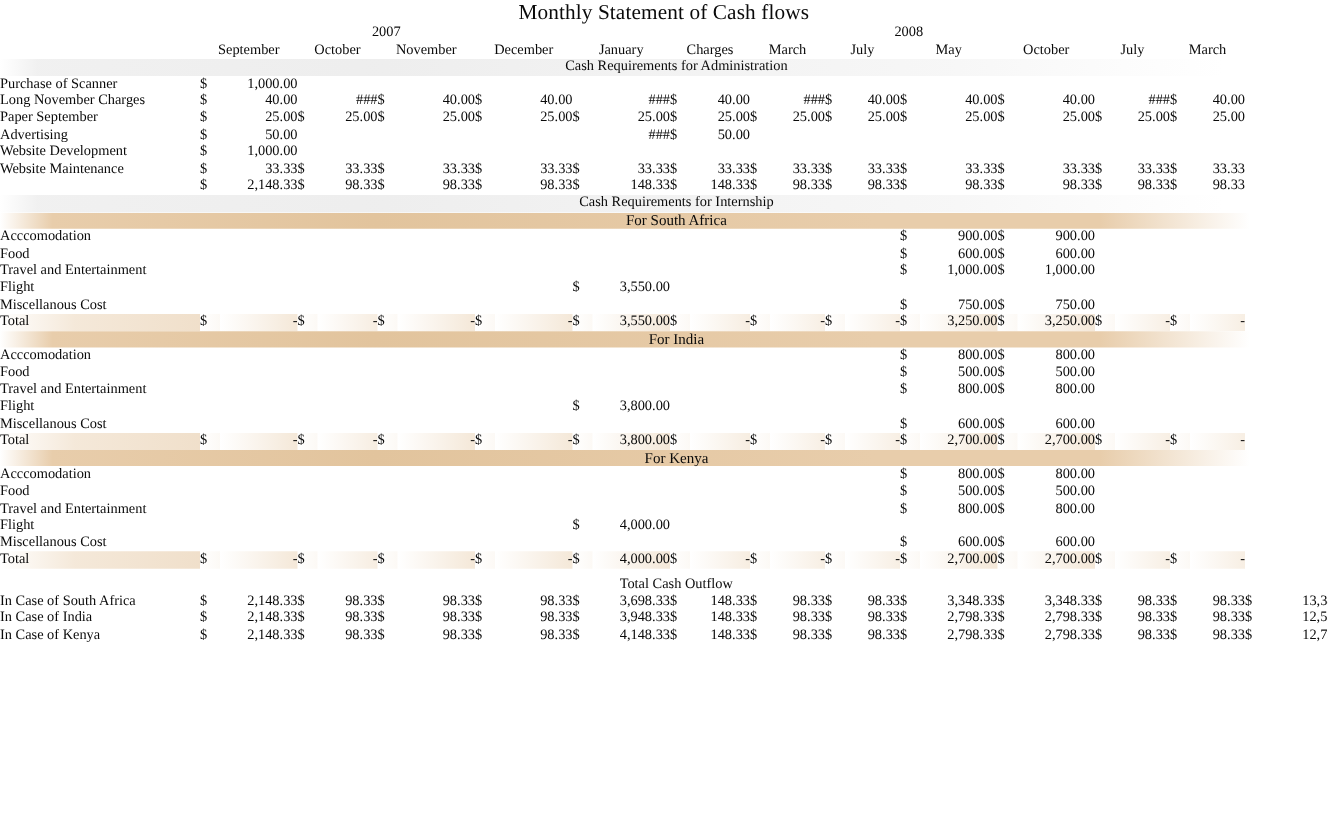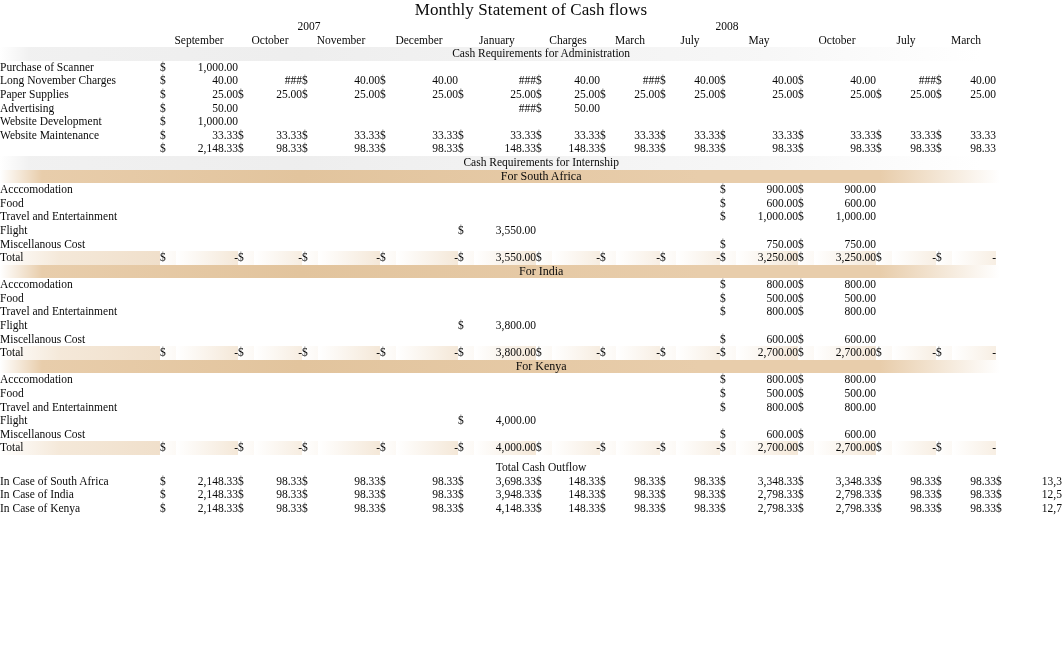--- a/index.html
+++ b/index.html
@@ -237,21 +237,21 @@
           <td class="c-cur">$</td>
           <td class="c-val">40.00</td>
           <td class="c-cur">$</td>
           <td class="c-val">40.00</td>
           <td class="c-cur"></td>
           <td class="c-val">###</td>
           <td class="c-cur">$</td>
           <td class="c-val">40.00</td>
         </tr>
         <tr>
-          <td class="c-label">Paper Supplies</td>
+          <td class="c-label">Paper September</td>
           <td class="c-cur">$</td>
           <td class="c-val">25.00</td>
           <td class="c-cur">$</td>
           <td class="c-val">25.00</td>
           <td class="c-cur">$</td>
           <td class="c-val">25.00</td>
           <td class="c-cur">$</td>
           <td class="c-val">25.00</td>
           <td class="c-cur">$</td>
           <td class="c-val">25.00</td>

